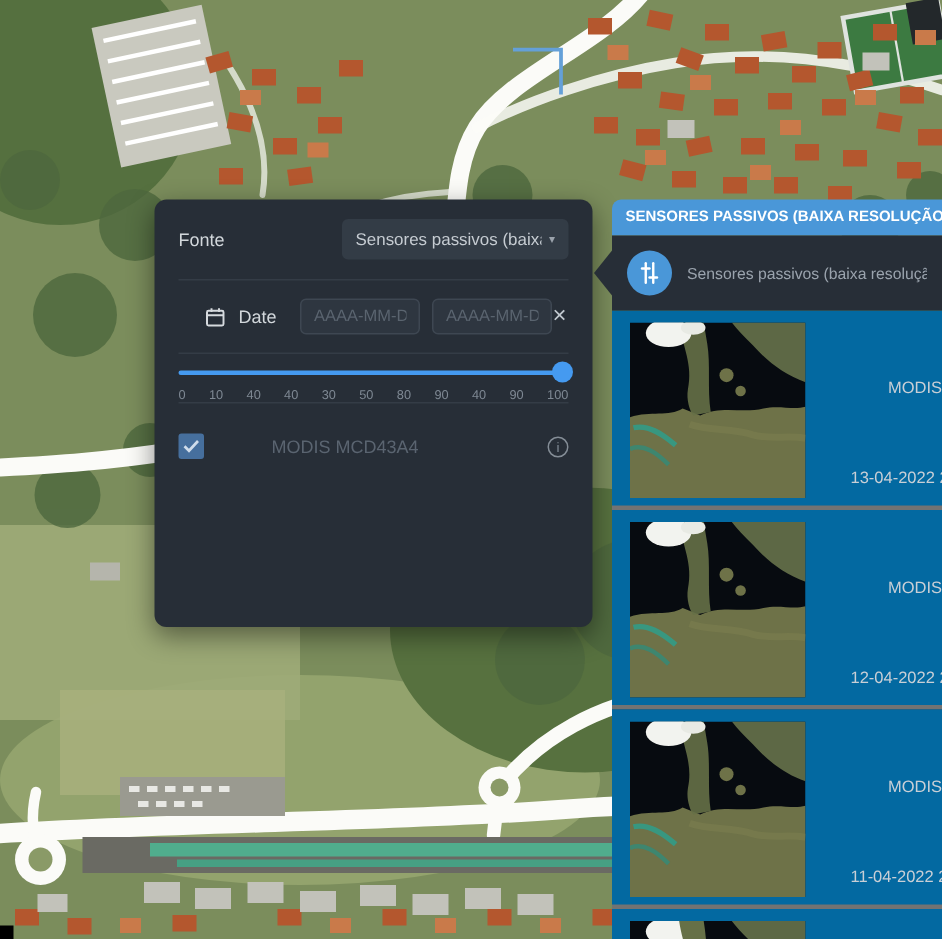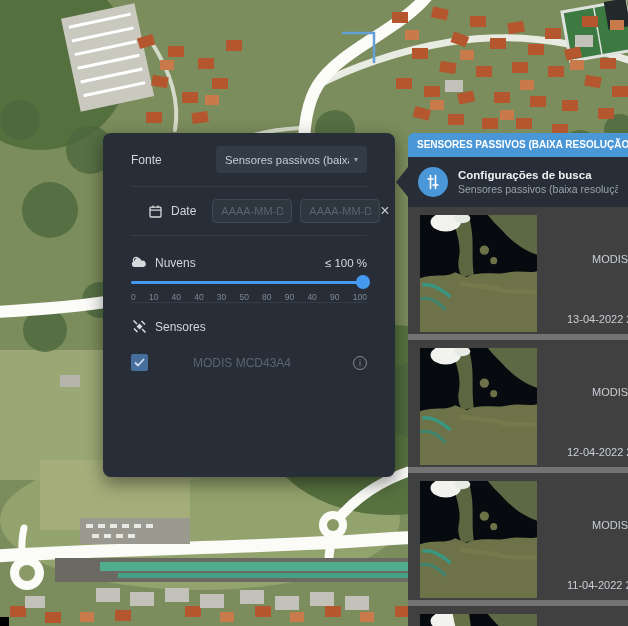--- a/index.html
+++ b/index.html
@@ -4,23 +4,23 @@
 <style>
   * { margin:0; padding:0; box-sizing:border-box; }
   html,body { width:628px; height:626px; overflow:hidden; background:#6f8455;
               font-family:"Liberation Sans", sans-serif; position:relative; }
 
   
   .map-wrap { position:absolute; inset:0; }
   .map-wrap svg { display:block; width:628px; height:626px; }
 
   
-  .fpanel { position:absolute; left:103px; top:133px; width:292px; height:344px;
+  .fpanel { position:absolute; left:103px; top:133px; width:292px; height:285px;
             background:#272e37; border-radius:8px; box-shadow:0 6px 18px rgba(0,0,0,.45);
-            color:#d6dade; font-size:12px; padding:0 28px; overflow:hidden; }
+            color:#d6dade; font-size:12px; padding:0 16px; overflow:hidden; }
   .prow { display:flex; align-items:center; }
   .divider { border:none; border-top:1px solid #343c46; }
   .lbl { color:#d2d7db; }
   .icn { display:inline-flex; width:16px; justify-content:center; margin-right:8px; flex:0 0 auto; }
 
   .row-fonte { margin:13px 0; }
   .dropdown { margin-left:auto; width:151px; height:27px; background:#333c46; border-radius:4px;
               display:flex; align-items:center; padding:0 9px; cursor:pointer; }
   .dropdown .dd-val { font-size:11.3px; color:#c6ccd2; white-space:nowrap; overflow:hidden; flex:1; }
   .dropdown .caret { font-size:8px; color:#9aa2ab; margin-left:5px; }
@@ -60,21 +60,21 @@
                line-height:24px; padding:0 9px; border-top-left-radius:6px; white-space:nowrap; overflow:hidden; }
   .rp-config { height:50px; background:#272e37; display:flex; align-items:center; padding:0 10px; position:relative; cursor:pointer; }
   .rp-config::before { content:""; position:absolute; left:-12px; top:50%; transform:translateY(-50%);
                border-top:15px solid transparent; border-bottom:15px solid transparent; border-right:12px solid #272e37; }
   .cfg-circle { width:30px; height:30px; border-radius:50%; background:#4a97d8; display:flex;
                align-items:center; justify-content:center; flex:0 0 auto; }
   .cfg-txt { margin-left:10px; overflow:hidden; }
   .cfg-title { color:#eef1f3; font-size:11.5px; font-weight:bold; white-space:nowrap; }
   .cfg-sub { color:#9aa3ad; font-size:10.5px; margin-top:2px; white-space:nowrap; }
   .rp-list { flex:1; background:#232931; overflow:hidden; }
-  .rp-item { height:133px; background:#404040; border-bottom:6px solid #737373; position:relative;
+  .rp-item { height:133px; background:#0369a1; border-bottom:3px solid #737373; position:relative;
              padding:8px 0 0 12px; cursor:pointer;text-decoration:underline; }
   .thumb { width:117px; height:117px; display:block; }
   .r-sensor { position:absolute; left:184px; top:46px; font-size:11px; color:#c9cfd6; white-space:nowrap; }
   .r-date { position:absolute; left:159px; top:106px; font-size:11px; color:#c9cfd6; white-space:nowrap; }
 </style>
 </head>
 <body>
 
 <div class="map-wrap">
 <svg viewBox="0 0 628 626" preserveAspectRatio="none">
@@ -287,30 +287,20 @@
         </svg>
     </span>
     <span class="lbl date-lbl">Date</span>
     <input class="dinput" placeholder="AAAA-MM-DD" style="">
     <input class="dinput" placeholder="AAAA-MM-DD" style="">
     <span class="clear-x">×</span>
   </div>
 
   <hr class="divider">
 
-  <div class="prow row-clouds">
-    <span class="icn">
-      <svg width="16" height="14" viewBox="0 0 16 14">
-        <circle cx="5" cy="4" r="2.6" fill="none" stroke="#d6dade" stroke-width="1.2"></circle>
-        <path d="M3,11 a3,3 0 0 1 0.6-5.9 a3.6,3.6 0 0 1 7-0.4 a2.6,2.6 0 0 1 1.8,6.3 Z" fill="#d6dade"></path>
-      </svg>
-    </span>
-    <span class="lbl">Nuvens</span>
-    <span class="cloud-max">≤ 100 %</span>
-  </div>
   <div class="slider">
     <div class="track"></div>
     <div class="handle"></div>
   </div>
   <div class="ticks">
     <span>0</span>
     <span>10</span>
     <span>40</span>
     <span>40</span>
     <span>30</span>
@@ -318,34 +308,20 @@
     <span>80</span>
     <span>90</span>
     <span>40</span>
     <span>90</span>
     <span>100</span>
   </div>
 
 
   <hr class="divider">
 
-  <div class="prow row-sensors">
-    <span class="icn">
-      <svg width="15" height="15" viewBox="0 0 15 15">
-          <g stroke="#d6dade" stroke-width="1.6">
-        <line x1="1.5" y1="1.5" x2="5" y2="5"></line>
-            <line x1="10" y1="10" x2="13.5" y2="13.5"></line>
-        <line x1="9.5" y1="2" x2="13" y2="5.5"></line>
-            <line x1="2" y1="9.5" x2="5.5" y2="13"></line>
-          </g>
-        <rect x="5.4" y="5.4" width="4.2" height="4.2" fill="#d6dade" transform="rotate(45 7.5 7.5)"></rect>
-      </svg>
-    </span>
-    <span class="lbl">Sensores</span>
-  </div>
 
   <div class="prow row-check">
     <span class="checkbox">
       <svg width="11" height="9" viewBox="0 0 11 9">
           <path d="M1,4.5 L4,7.5 L10,1" fill="none" stroke="#cfdceb" stroke-width="1.8"></path>
         </svg>
     </span>
     <span class="chk-lbl">MODIS MCD43A4</span>
     <span class="info-i">i</span>
   </div>
@@ -359,21 +335,20 @@
       <svg width="16" height="16" viewBox="0 0 16 16">
           <g stroke="#fff" stroke-width="1.6" stroke-linecap="round">
         <line x1="5.5" y1="1.5" x2="5.5" y2="14.5"></line>
             <line x1="10.5" y1="1.5" x2="10.5" y2="14.5"></line>
         <line x1="3" y1="5" x2="8" y2="5"></line>
             <line x1="8" y1="11" x2="13" y2="11"></line>
           </g>
         </svg>
     </span>
     <span class="cfg-txt">
-      <div class="cfg-title">Configurações de busca</div>
       <div class="cfg-sub">Sensores passivos (baixa resolução)</div>
     </span>
   </div>
 
   <div class="rp-list">
 
     <div class="rp-item">
       <svg class="thumb" viewBox="0 0 100 100" preserveAspectRatio="none">
         <rect width="100" height="100" fill="#070b10"></rect>
         <path d="M0,54 C12,50 22,54 30,49 L40,53 C52,47 64,52 76,49 C85,47 93,50 100,48 L100,100 L0,100 Z" fill="#6e7248"></path>

